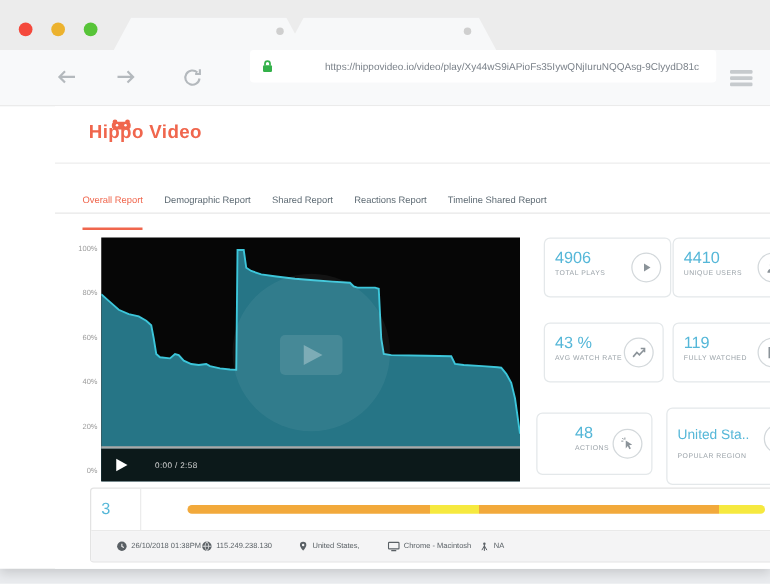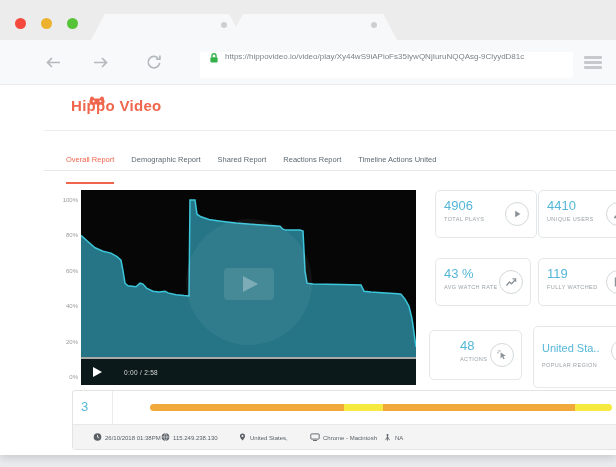--- a/index.html
+++ b/index.html
@@ -13,22 +13,22 @@
   .light.l1{left:15px}.light.l2{left:41px}.light.l3{left:67px}
   .btab{position:absolute;top:14px;height:26px;background:#f7f8f9;}
   .btab.t1{left:91px;width:152px;clip-path:polygon(14px 0,calc(100% - 14px) 0,100% 100%,0 100%);}
   .btab.t2{left:229px;width:168px;clip-path:polygon(14px 0,calc(100% - 14px) 0,100% 100%,0 100%);}
   .tabdot{position:absolute;top:8px;width:6px;height:6px;border-radius:50%;background:#cfcfcf;}
   .btab.t1 .tabdot{right:16px}.btab.t2 .tabdot{right:20px}
   .navbar{position:absolute;top:40px;left:0;width:616px;height:45px;background:#f8f9fa;
           border-bottom:1px solid #ebebeb;box-sizing:border-box;}
   .navic{position:absolute;top:15px;}
   .navic.back{left:44px}.navic.fwd{left:92px}.navic.refresh{left:146px;top:14px}
-  .urlbar{position:absolute;left:200px;top:12px;width:373px;height:26px;background:#fff;
-          border-radius:3px;display:flex;align-items:flex-start;padding:0 9px;box-sizing:border-box;}
+  .urlbar{position:absolute;left:200px;top:0;width:373px;height:26px;background:#fff;
+          border-radius:3px;display:flex;align-items:center;padding:0 9px;box-sizing:border-box;gap:35px;}
   .url{font-size:8px;color:#7b828a;margin-left:6px;white-space:nowrap;}
   .menu{position:absolute;right:14px;top:16px;width:18px;}
   .menu span{display:block;height:2.5px;background:#c6cacd;border-radius:1px;margin-bottom:2.5px;}
   
   .content{position:absolute;top:85px;left:0;width:616px;height:370px;background:#fff;margin-left:44px;}
   .logo{position:absolute;left:27px;top:12px;font-size:15px;font-weight:bold;color:#f0664d;
         letter-spacing:.3px;}
   .hippo-face{position:absolute;left:18px;top:-6px;}
   .rule{position:absolute;top:45px;left:0;width:616px;border-top:1px solid #ededed;}
   .rtabs{position:absolute;top:70px;left:22px;display:flex;}
@@ -137,21 +137,21 @@
       </span>
       <span>Hippo Video</span>
     </div>
     <div class="rule"></div>
 
     <div class="rtabs">
       <span class="rtab active">Overall Report</span>
       <span class="rtab">Demographic Report</span>
       <span class="rtab">Shared Report</span>
       <span class="rtab">Reactions Report</span>
-      <span class="rtab">Timeline Actions United</span>
+      <span class="rtab">Timeline Shared Report</span>
     </div>
     <div class="tabs-rule"></div>
 
     <span class="ylab" style="top:112px">100%</span>
     <span class="ylab" style="top:147px">80%</span>
     <span class="ylab" style="top:183px">60%</span>
     <span class="ylab" style="top:218px">40%</span>
     <span class="ylab" style="top:254px">20%</span>
     <span class="ylab" style="top:289px">0%</span>
 

